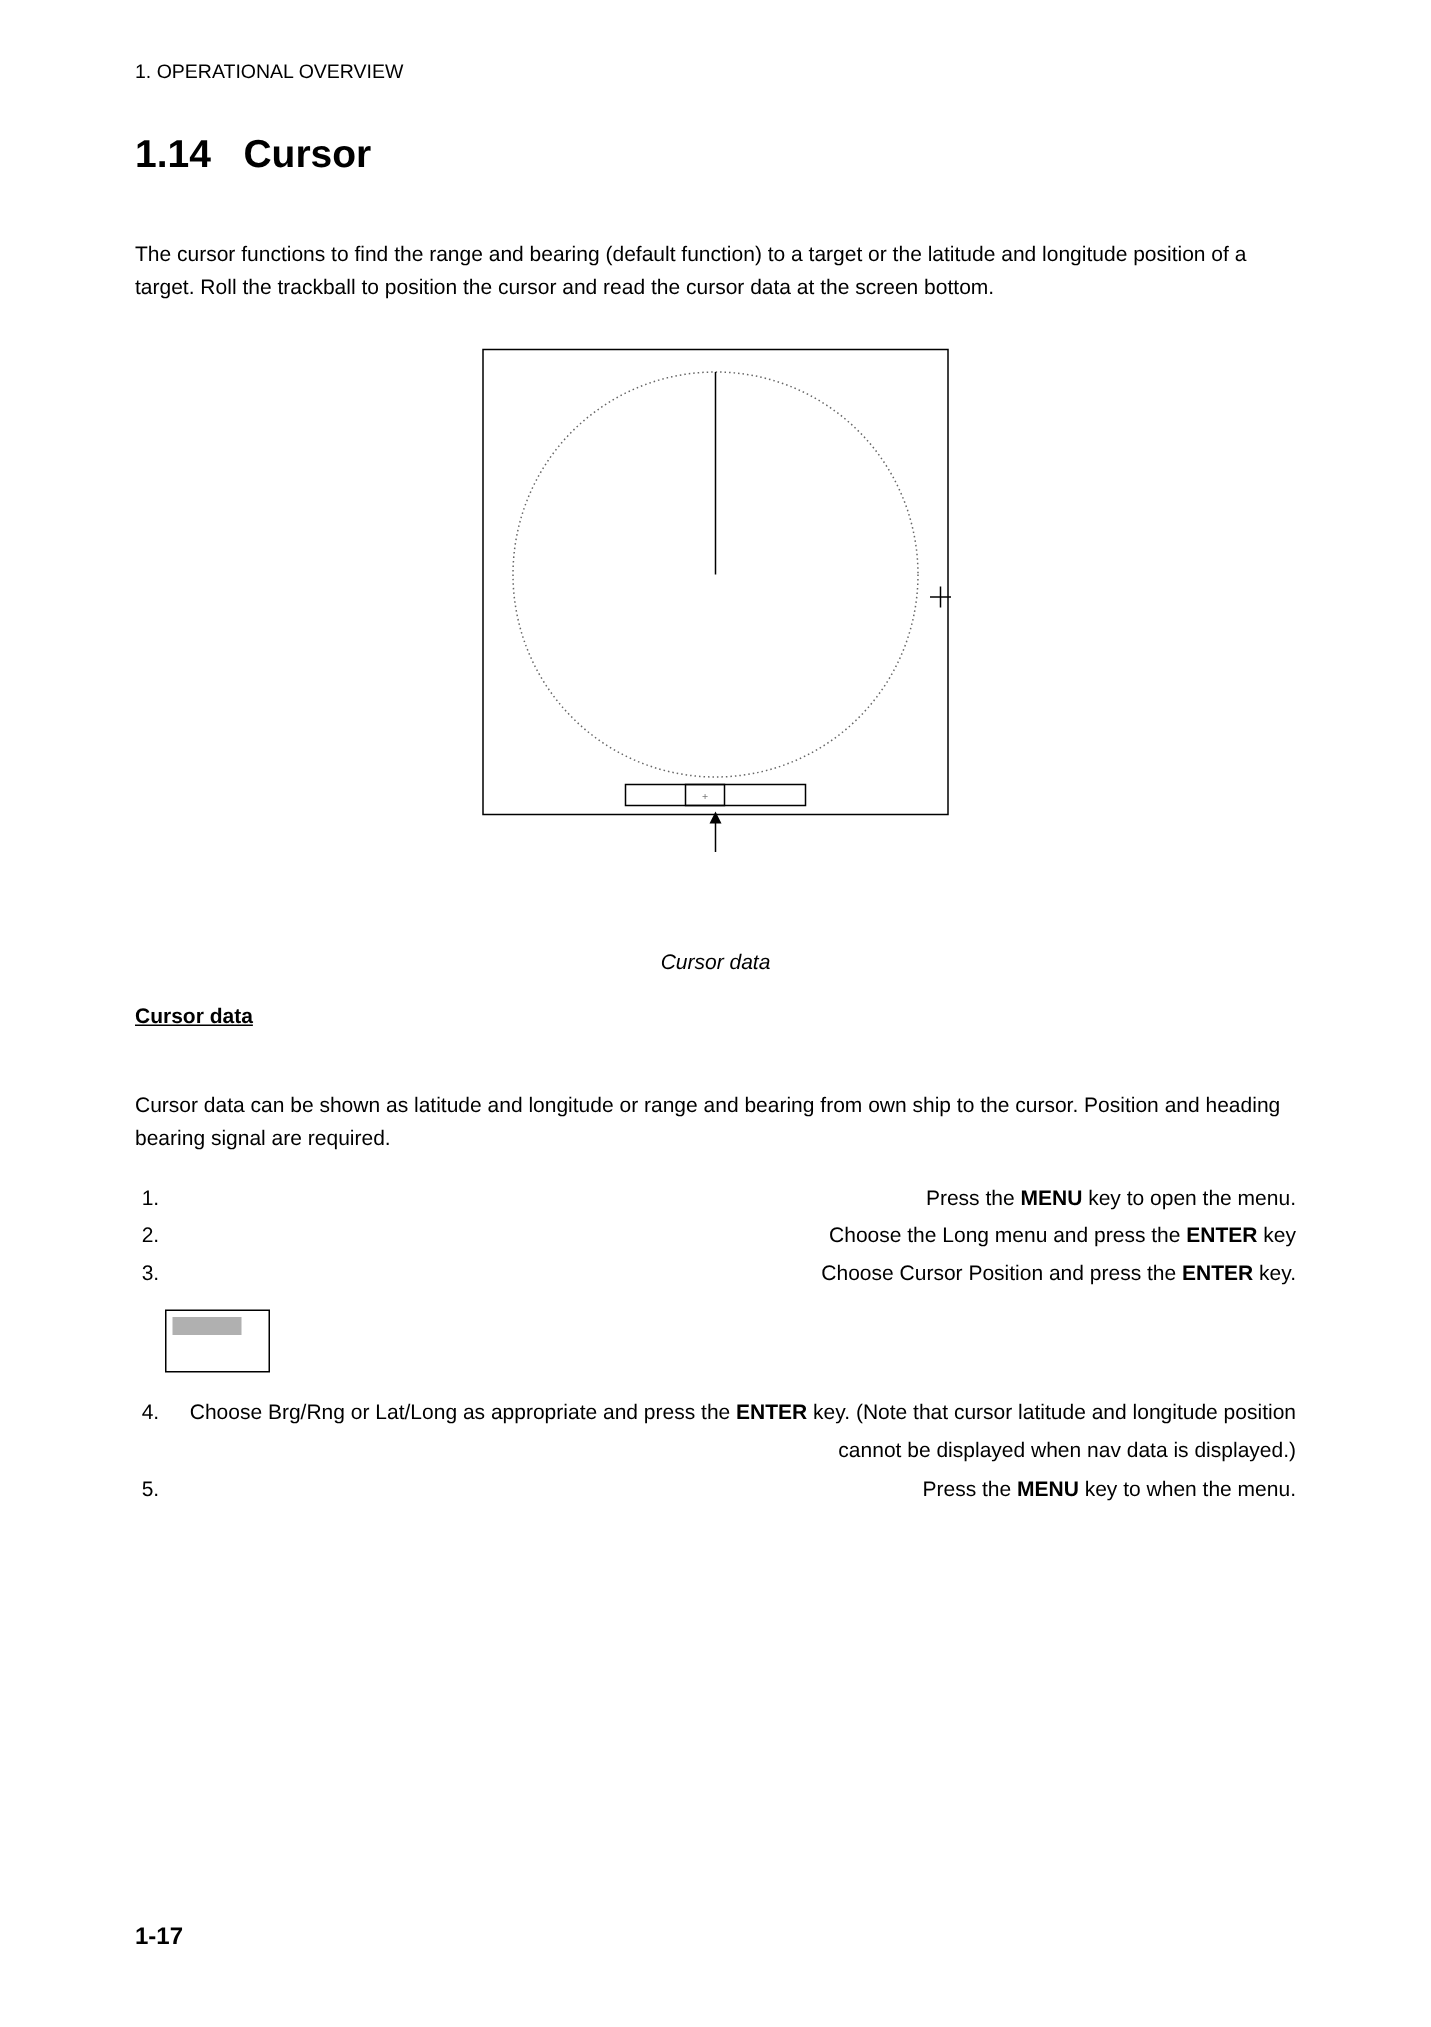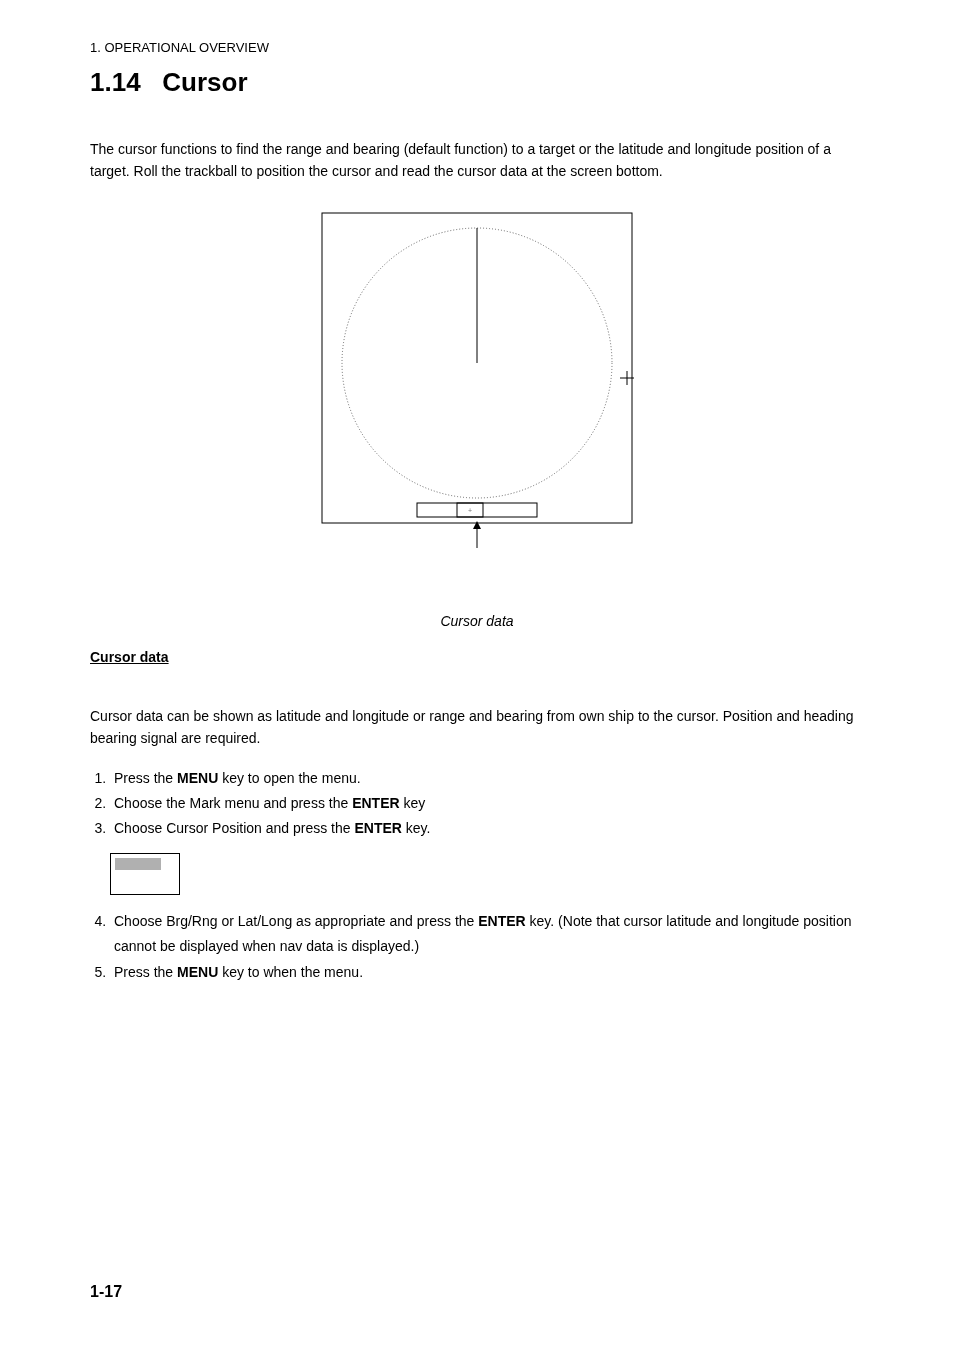--- a/index.html
+++ b/index.html
@@ -11,21 +11,21 @@
       font-family: Arial, Helvetica, sans-serif;
       background: #fff;
       color: #000;
       width: 954px;
       height: 1351px;
       padding: 40px 90px 40px 90px;
       position: relative;
     }
     .header-text {
       font-size: 13px;
-      margin-bottom: 12px;
+      margin-bottom: 32px;
     }
     .section-heading {
       font-size: 26px;
       font-weight: bold;
       margin-bottom: 14px;
     }
     .body-text {
       font-size: 14px;
       line-height: 1.6;
       margin-bottom: 16px;
@@ -51,20 +51,21 @@
       font-weight: bold;
       text-decoration: underline;
       margin-bottom: 14px;
     }
     .instruction-list {
       list-style-position: outside;
       padding-left: 20px;
       font-size: 14px;
       line-height: 1.8;
       margin-bottom: 12px;
+      text-align: right;
     }
     .instruction-list li {
       padding-left: 4px;
     }
     .option-box {
       border: 1px solid #000;
       width: 70px;
       height: 42px;
       margin: 8px 0 14px 20px;
       padding: 4px;
@@ -119,21 +120,21 @@
 </div>
 
 <p class="figure-caption">Cursor data</p>
 
 <p class="sub-heading">Cursor data</p>
 
 <p class="body-text">Cursor data can be shown as latitude and longitude or range and bearing from own ship to the cursor. Position and heading bearing signal are required.</p>
 
 <ol class="instruction-list">
   <li><span>Press the </span><strong>MENU</strong><span> key to open the menu.</span></li>
-  <li><span>Choose the Mark menu and press the </span><strong>ENTER</strong><span> key</span></li>
+  <li><span>Choose the Long menu and press the </span><strong>ENTER</strong><span> key</span></li>
   <li><span>Choose Cursor Position and press the </span><strong>ENTER</strong><span> key.</span></li>
 </ol>
 
 <div class="option-box">
   <div class="highlight"></div>
 </div>
 
 <ol class="instruction-list" start="4">
   <li><span>Choose Brg/Rng or Lat/Long as appropriate and press the </span><strong>ENTER</strong><span> key. (Note that cursor latitude and longitude position cannot be displayed when nav data is displayed.)</span></li>
   <li><span>Press the </span><strong>MENU</strong><span> key to when the menu.</span></li>

